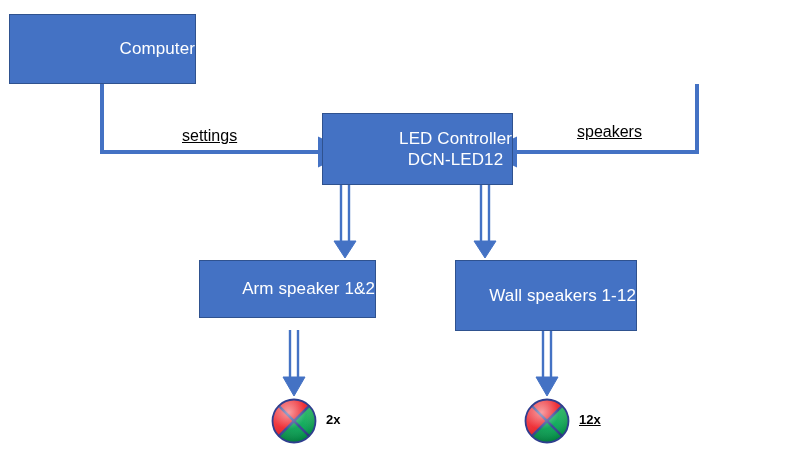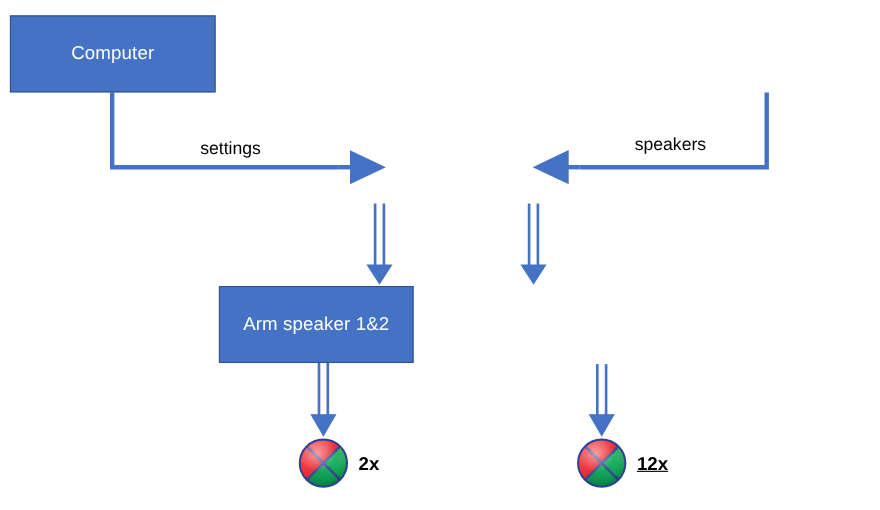--- a/index.html
+++ b/index.html
@@ -25,40 +25,41 @@
     height: 464px;
   }
   .node {
     position: absolute;
     box-sizing: border-box;
     background: #4472C4;
     border: 1px solid #2F528F;
     color: #ffffff;
     display: flex;
     align-items: center;
-    justify-content: center;
+    justify-content: flex-end;
     text-align: center;
     line-height: 1.25;
     font-size: 17px;
     letter-spacing: 0.1px;
   }
   .node .node-label {
     display: block;
     white-space: pre-line;
   }
   .edge-label {
     position: absolute;
     color: #000000;
     font-size: 16px;
     white-space: nowrap;
+    text-decoration: underline;
   }
   .count-label {
     position: absolute;
     color: #000000;
-    font-size: 17px;
+    font-size: 13px;
     font-weight: bold;
     white-space: nowrap;
   }
   .led {
     position: absolute;
     width: 46px;
     height: 46px;
   }
 </style>
 </head>
@@ -114,25 +115,32 @@
       <line x1="551" y1="331" x2="551" y2="379" stroke="#4472C4" stroke-width="2.4"></line>
       <path d="M536,377 L558,377 L547,396 z" fill="#4472C4" stroke="#4472C4" stroke-width="1"></path>
     </g>
   </svg>
 
   <div class="node" style="left:9px; top:14px; width:187px; height:70px;">
     <span class="node-label">Computer</span>
   </div>
 
 
-
-  <div class="node" style="left:199px; top:260px; width:177px; height:70px;">
+  <div class="node" style="left:322px; top:113px; width:191px; height:72px;">
+    <span class="node-label">LED Controller
+DCN-LED12</span>
+  </div>
+
+  <div class="node" style="left:199px; top:260px; width:177px; height:58px;">
     <span class="node-label">Arm speaker 1&amp;2</span>
   </div>
 
+  <div class="node" style="left:455px; top:260px; width:182px; height:71px;">
+    <span class="node-label">Wall speakers 1-12</span>
+  </div>
 
   <div class="edge-label" style="left:182px; top:127px;">settings</div>
 
   <div class="edge-label" style="left:577px; top:123px;">speakers</div>
 
   <svg class="led" viewBox="0 0 46 46" style="left:271px; top:398px;" xmlns="http://www.w3.org/2000/svg">
     <defs>
       <clipPath id="clipArm">
           <circle cx="23" cy="23" r="21.5"></circle>
         </clipPath>

